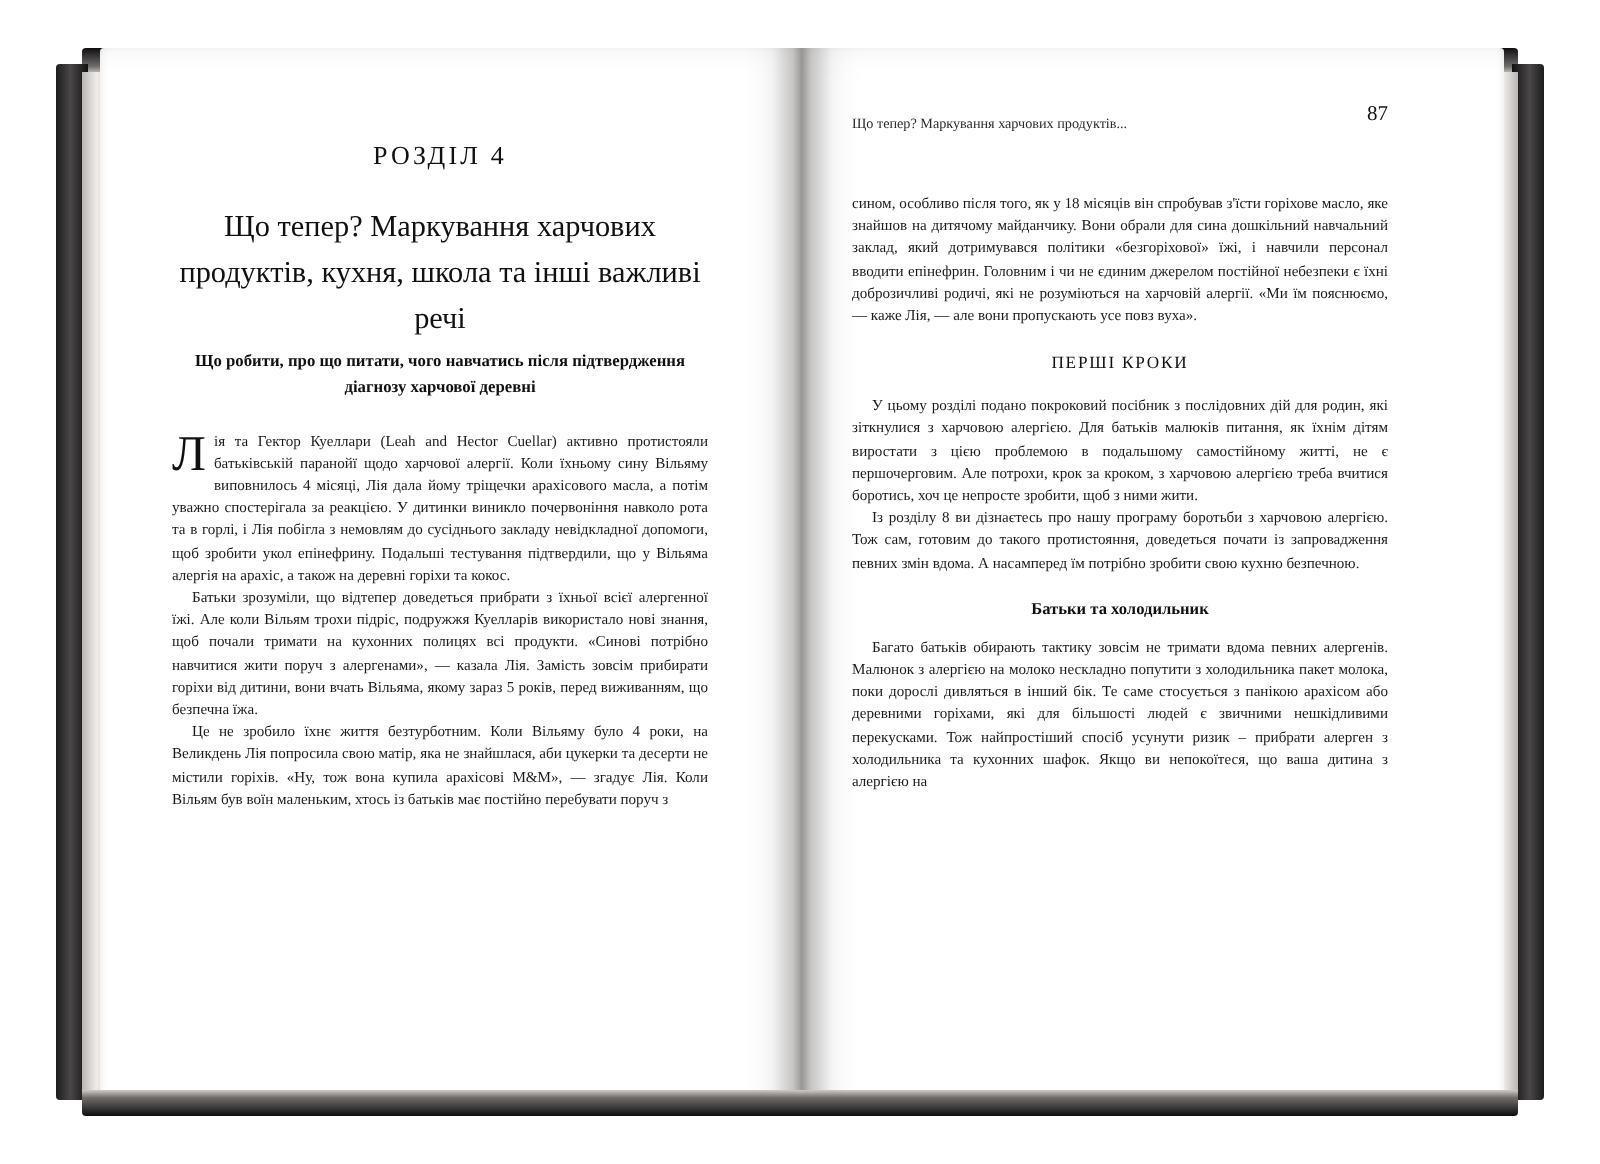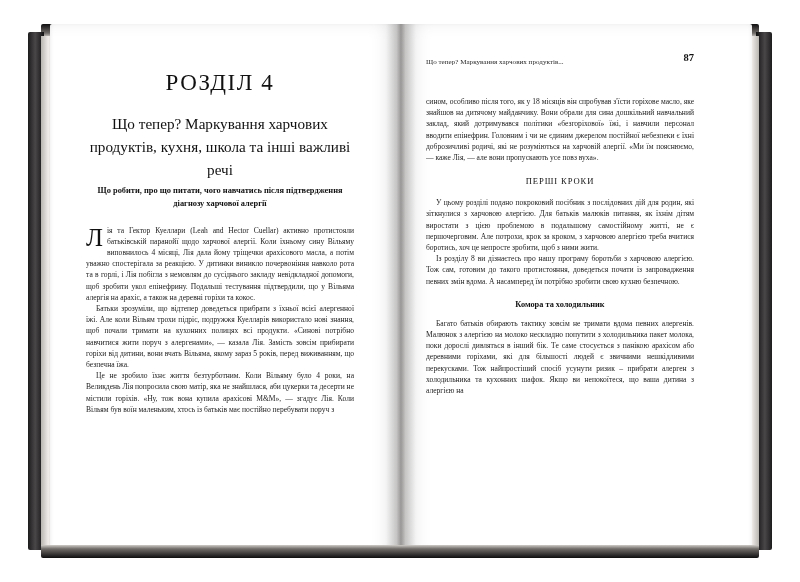--- a/index.html
+++ b/index.html
@@ -104,21 +104,21 @@
   .left-col {
     left: 58px; top: 46px;
     width: 268px;
   }
   .right-col {
     left: 398px; top: 46px;
     width: 268px;
   }
   .chapter-num {
     text-align: center;
-    font-size: 23px;
+    font-size: 13px;
     letter-spacing: 1.6px;
     font-weight: 400;
     margin: 0 0 16px 0;
     color: #111;
   }
   .chapter-title {
     text-align: center;
     font-size: 15.2px;
     line-height: 1.52;
     margin: 0 0 4px 0;
@@ -185,43 +185,43 @@
     <div class="cover-right"></div>
     <div class="pages-edge-left"></div>
     <div class="pages-edge-right"></div>
 
     <div class="page-left"></div>
     <div class="page-right"></div>
 
     <div class="text-col left-col">
       <div class="chapter-num">РОЗДІЛ 4</div>
       <div class="chapter-title">Що тепер? Маркування харчових продуктів, кухня, школа та інші важливі речі</div>
-      <div class="chapter-sub">Що робити, про що питати, чого навчатись після підтвердження діагнозу харчової алергії</div>
+      <div class="chapter-sub">Що робити, про що питати, чого навчатись після підтвердження діагнозу харчової деревні</div>
 
       <p class="dropcap-para">
         <span class="dropcap">Л</span><span>ія та Гектор Куеллари (Leah and Hector Cuellar) активно протистояли батьківській паранойї щодо харчової алергії. Коли їхньому сину Вільяму виповнилось 4 місяці, Лія дала йому тріщечки арахісового масла, а потім уважно спостерігала за реакцією. У дитинки виникло почервоніння навколо рота та в горлі, і Лія побігла з немовлям до сусіднього закладу невідкладної допомоги, щоб зробити укол епінефрину. Подальші тестування підтвердили, що у Вільяма алергія на арахіс, а також на деревні горіхи та кокос.</span>
       </p>
       <p class="body">Батьки зрозуміли, що відтепер доведеться прибрати з їхньої всієї алергенної їжі. Але коли Вільям трохи підріс, подружжя Куелларів використало нові знання, щоб почали тримати на кухонних полицях всі продукти. «Синові потрібно навчитися жити поруч з алергенами», — казала Лія. Замість зовсім прибирати горіхи від дитини, вони вчать Вільяма, якому зараз 5 років, перед виживанням, що безпечна їжа.</p>
       <p class="body">Це не зробило їхнє життя безтурботним. Коли Вільяму було 4 роки, на Великдень Лія попросила свою матір, яка не знайшлася, аби цукерки та десерти не містили горіхів. «Ну, тож вона купила арахісові M&amp;M», — згадує Лія. Коли Вільям був воїн маленьким, хтось із батьків має постійно перебувати поруч з</p>
     </div>
 
     <div class="text-col right-col">
       <div style="position:relative;height:26px;">
         <div style="position:absolute;left:0;top:-12px;font-size:7.1px;color:#2a2a2a;">Що тепер? Маркування харчових продуктів...</div>
-        <div style="position:absolute;right:0;top:-18px;font-size:10.5px;font-weight:bold;color:#111;">87</div>
+        <div style="position:absolute;right:0;top:-18px;font-size:10.5px;font-weight:normal;color:#111;">87</div>
       </div>
 
       <p class="body noindent">сином, особливо після того, як у 18 місяців він спробував з'їсти горіхове масло, яке знайшов на дитячому майданчику. Вони обрали для сина дошкільний навчальний заклад, який дотримувався політики «безгоріхової» їжі, і навчили персонал вводити епінефрин. Головним і чи не єдиним джерелом постійної небезпеки є їхні доброзичливі родичі, які не розуміються на харчовій алергії. «Ми їм пояснюємо, — каже Лія, — але вони пропускають усе повз вуха».</p>
 
       <h2 class="section">ПЕРШІ КРОКИ</h2>
 
       <p class="body">У цьому розділі подано покроковий посібник з послідовних дій для родин, які зіткнулися з харчовою алергією. Для батьків малюків питання, як їхнім дітям виростати з цією проблемою в подальшому самостійному житті, не є першочерговим. Але потрохи, крок за кроком, з харчовою алергією треба вчитися боротись, хоч це непросте зробити, щоб з ними жити.</p>
       <p class="body">Із розділу 8 ви дізнаєтесь про нашу програму боротьби з харчовою алергією. Тож сам, готовим до такого протистояння, доведеться почати із запровадження певних змін вдома. А насамперед їм потрібно зробити свою кухню безпечною.</p>
 
-      <h3 class="subsection">Комора та холодильник</h3>
+      <h3 class="subsection">Батьки та холодильник</h3>
 
       <p class="body">Багато батьків обирають тактику зовсім не тримати вдома певних алергенів. Малюнок з алергією на молоко нескладно попутити з холодильника пакет молока, поки дорослі дивляться в інший бік. Те саме стосується з панікою арахісом або деревними горіхами, які для більшості людей є звичними нешкідливими перекусками. Тож найпростіший спосіб усунути ризик – прибрати алерген з холодильника та кухонних шафок. Якщо ви непокоїтеся, що ваша дитина з алергією на</p>
     </div>
 
     <div class="gutter"></div>
     <div class="block-bottom"></div>
   </div>
 </div>
 
 </body></html>

